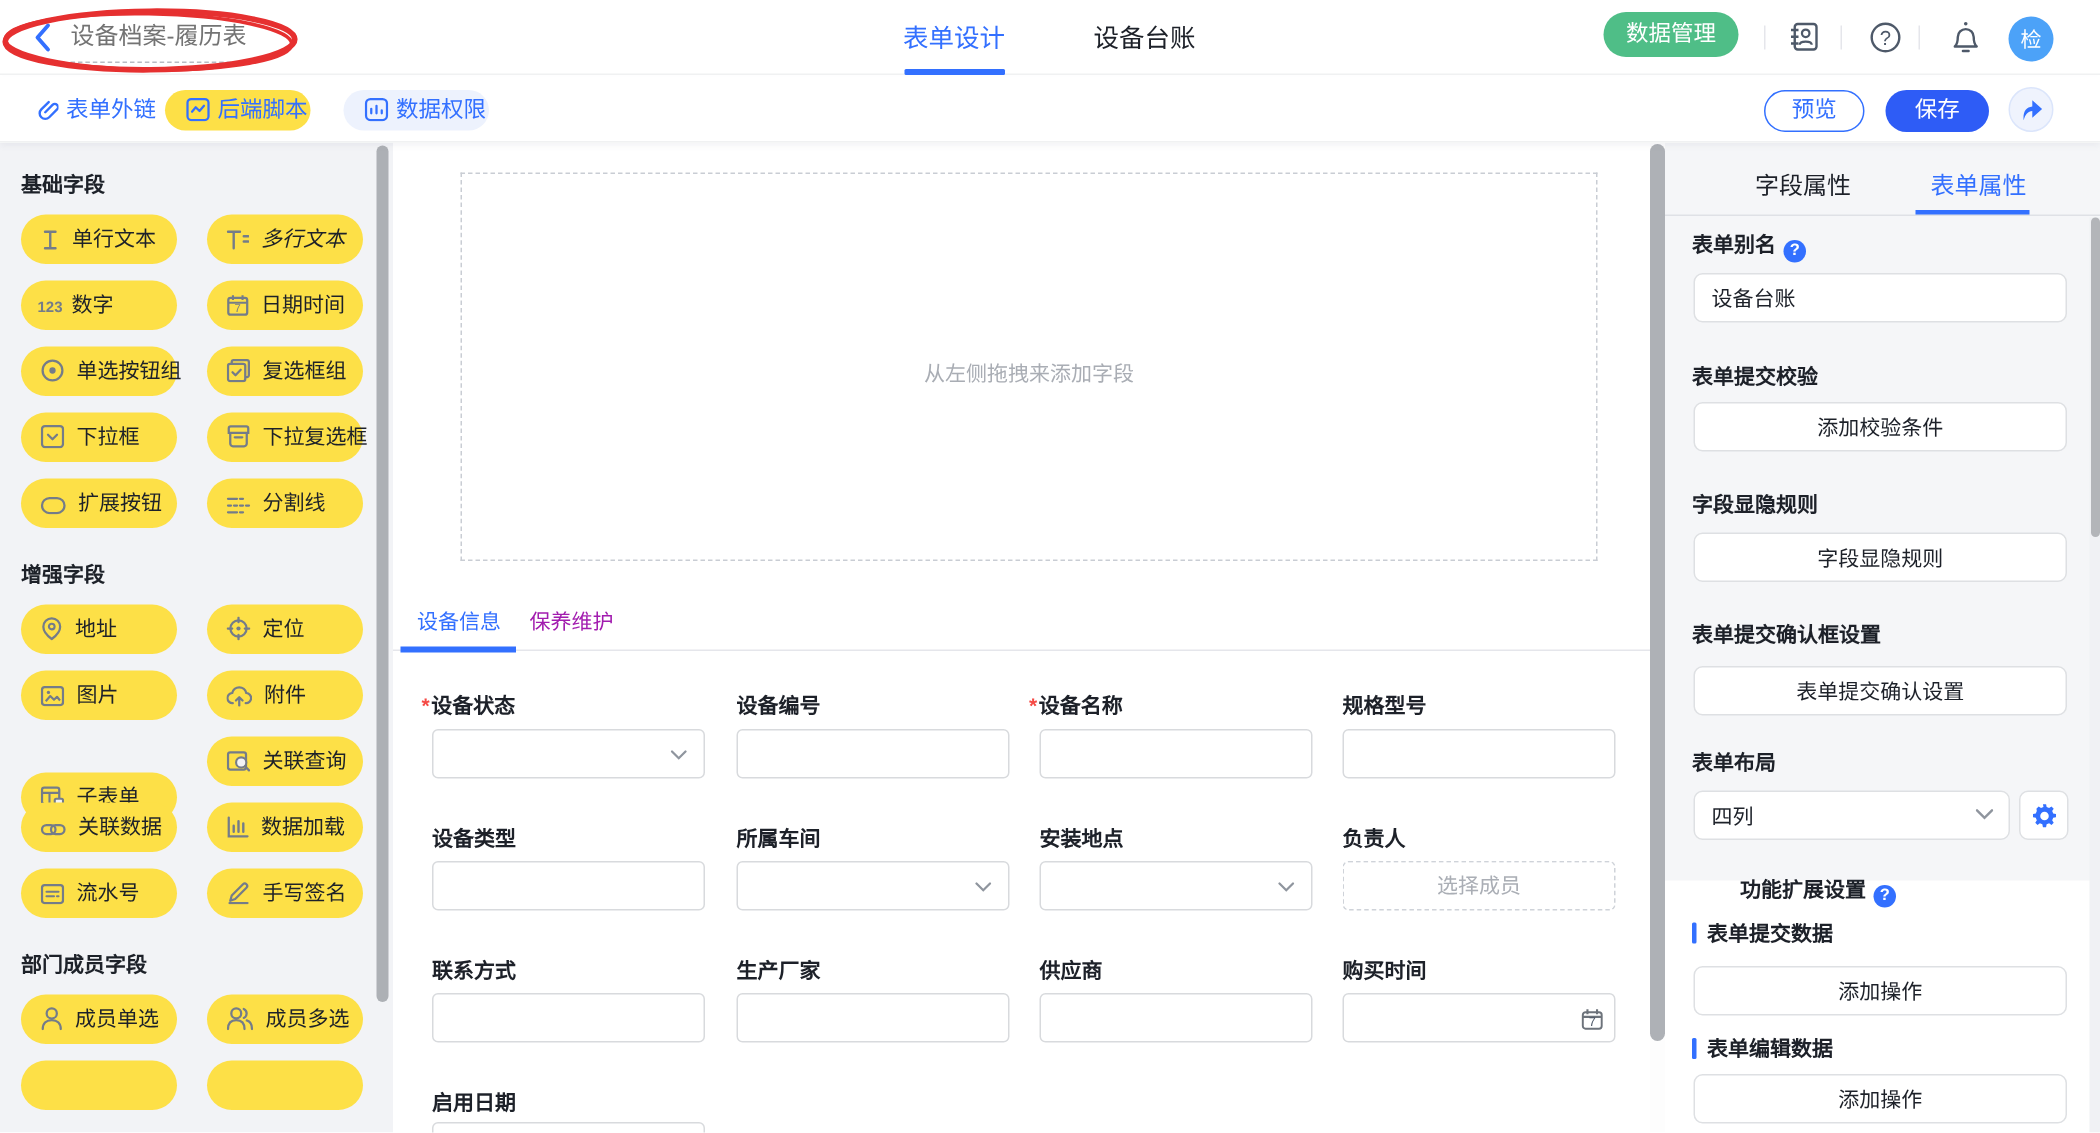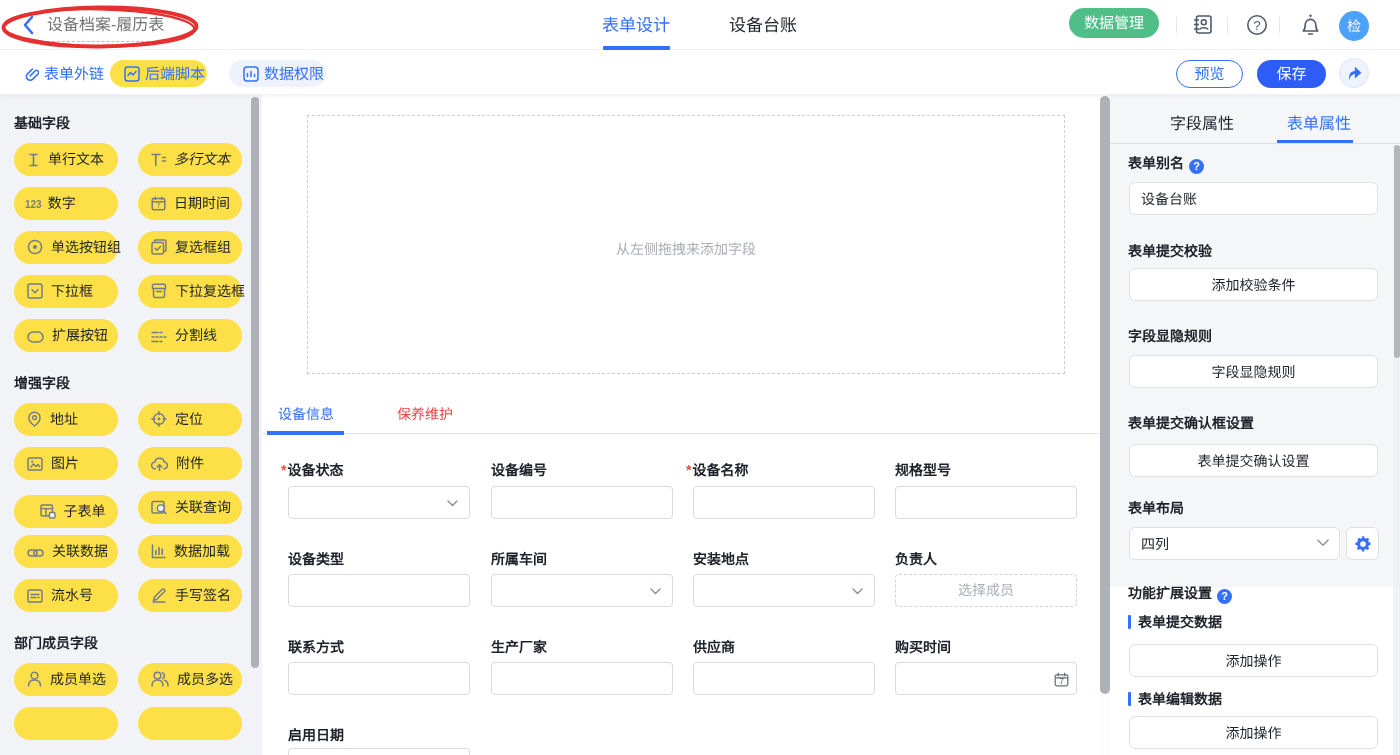--- a/index.html
+++ b/index.html
@@ -42,21 +42,21 @@
 #recycle { position:absolute; left:0; top:622px; width:262px; height:38px; background:#fff; text-align:center; line-height:38px; font-size:14px; color:#1d2129; box-shadow:0 -2px 4px rgba(100,110,130,0.06);}
 #recycle svg { vertical-align:-3px; margin-right:8px; }
 #sb-scroll { position:absolute; left:251px; top:2px; width:8px; height:571px; background:#adb0b5; border-radius:4px; }
 
 
 #canvas { position:absolute; left:262px; top:95px; width:838px; height:660px; background:#fff; }
 #dropzone { position:absolute; left:45px; top:20px; width:758px; height:259px; border:1px dashed #c9cdd4; }
 #dropzone span { position:absolute; left:0; right:0; top:122px; text-align:center; color:#a9adb4; font-size:14px; }
 .ctab { position:absolute; top:309px; font-size:14px; height:20px; line-height:20px; }
 #ctab1 { left:16px; color:#3370ff; }
-#ctab2 { left:91px; color:#ef4444;margin-left:44px; }
+#ctab2 { left:91px; color:#a21caf; }
 #ctabline { position:absolute; left:0px; top:338px; width:838px; height:1px; background:#e5e6eb; }
 #ctabbar { position:absolute; left:5px; top:336px; width:77px; height:3.5px; background:#3370ff; }
 .flabel { position:absolute; font-size:14px; font-weight:600; color:#1d2129; white-space:nowrap; }
 .flabel .req { color:#f54a45; margin-right:1px; }
 .finput { position:absolute; width:182px; height:33px; border:1px solid #d8dadd; border-radius:4px; background:#fff; }
 .fchev { position:absolute; }
 
 
 
 #mid-scroll-track { position:absolute; left:1100px; top:95px; width:10px; height:660px; background:#fdfdfd; }
@@ -184,21 +184,21 @@
       </svg>定位</div>
   <div class="fbtn c1" style="top:352px;"><svg width="16" height="14" viewBox="0 0 16 14">
         <rect x="1" y="1" width="14" height="12" rx="1.8" fill="none" stroke="#747c89" stroke-width="1.5"></rect>
         <path d="M3.5 10.5 l3-3.5 2.5 2.5 2-2 2 2.5" fill="none" stroke="#747c89" stroke-width="1.4" stroke-linejoin="round"></path>
         <circle cx="5.3" cy="4.6" r="1.1" fill="#747c89"></circle>
       </svg>图片</div>
   <div class="fbtn c2" style="top:352px;"><svg width="17" height="14" viewBox="0 0 17 14">
         <path d="M4.2 11.8 a3.4 3.4 0 0 1-.4-6.8 a4.8 4.8 0 0 1 9.4 0 a3.4 3.4 0 0 1-.4 6.8" fill="none" stroke="#747c89" stroke-width="1.5" stroke-linecap="round"></path>
         <path d="M8.5 13.5 v-5 M6.3 10 l2.2-2.2 L10.7 10" fill="none" stroke="#747c89" stroke-width="1.5" stroke-linecap="round" stroke-linejoin="round"></path>
       </svg>附件</div>
-  <div class="fbtn c1" style="top:400px;text-align:center;"><svg width="16" height="15" viewBox="0 0 16 15">
+  <div class="fbtn c1" style="top:420px;"><svg width="16" height="15" viewBox="0 0 16 15">
         <rect x="1" y="1" width="11.5" height="11" rx="1.5" fill="none" stroke="#747c89" stroke-width="1.5"></rect>
         <path d="M1 4.6 h11.5 M6 4.6 v7.4" stroke="#747c89" stroke-width="1.4"></path>
         <rect x="9.5" y="8.5" width="5.5" height="5.5" rx="1" fill="#f2f3f6" stroke="#747c89" stroke-width="1.4"></rect>
       </svg>子表单</div>
   <div class="fbtn c2" style="top:396px;"><svg width="16" height="15" viewBox="0 0 16 15">
         <rect x="1" y="1.5" width="12" height="11.5" rx="1.5" fill="none" stroke="#747c89" stroke-width="1.5"></rect>
         <circle cx="9.8" cy="8.3" r="3.4" fill="#f2f3f6" stroke="#747c89" stroke-width="1.4"></circle>
         <path d="M12.3 10.8 L15 13.6" stroke="#747c89" stroke-width="1.5" stroke-linecap="round"></path>
       </svg>关联查询</div>
   <div class="fbtn c1" style="top:440px;"><svg width="17" height="12" viewBox="0 0 17 12">
@@ -311,20 +311,20 @@
   <div class="rbtn" id="rsel" style="top:432px; width:211px; text-align:left; padding-left:11px;">四列
     <svg style="position:absolute; right:10px; top:11px;" width="12" height="8" viewBox="0 0 12 8">
         <path d="M1 1.2 L6 6.2 L11 1.2" fill="none" stroke="#8f959e" stroke-width="1.6" stroke-linecap="round"></path>
       </svg>
   </div>
   <div class="rbtn" style="top:432px; left:236px; width:33px;">
     <svg style="margin-top:7px;" width="18" height="18" viewBox="0 0 24 24">
         <path fill="#3370ff" d="M10.6 1.5 h2.8 l.5 2.5 a8 8 0 0 1 2.2.9 l2.1-1.4 2 2 -1.4 2.1 a8 8 0 0 1 .9 2.2 l2.5.5 v2.8 l-2.5.5 a8 8 0 0 1-.9 2.2 l1.4 2.1 -2 2 -2.1-1.4 a8 8 0 0 1-2.2.9 l-.5 2.5 h-2.8 l-.5-2.5 a8 8 0 0 1-2.2-.9 l-2.1 1.4 -2-2 1.4-2.1 a8 8 0 0 1-.9-2.2 l-2.5-.5 v-2.8 l2.5-.5 a8 8 0 0 1 .9-2.2 L4.8 5.5 l2-2 2.1 1.4 a8 8 0 0 1 2.2-.9 z M12 8.2 a3.8 3.8 0 1 0 0 7.6 a3.8 3.8 0 1 0 0-7.6 z"></path>
       </svg>
   </div>
-  <div class="rlabel" style="top:486.5px;">功能扩展设置<span class="qmark">?</span></div>
+  <div class="rlabel" style="top:486.5px;margin-left:32px;">功能扩展设置<span class="qmark">?</span></div>
   <div class="rlabel" style="top:515.5px;"><span class="bluebar"></span>表单提交数据</div>
   <div class="rbtn" style="top:549px;">添加操作</div>
   <div class="rlabel" style="top:593px;"><span class="bluebar"></span>表单编辑数据</div>
   <div class="rbtn" style="top:621px;">添加操作</div>
 </div>
 <div id="rp-scroll-track"></div>
 <div id="rp-scroll"></div>
 
 </body></html>

